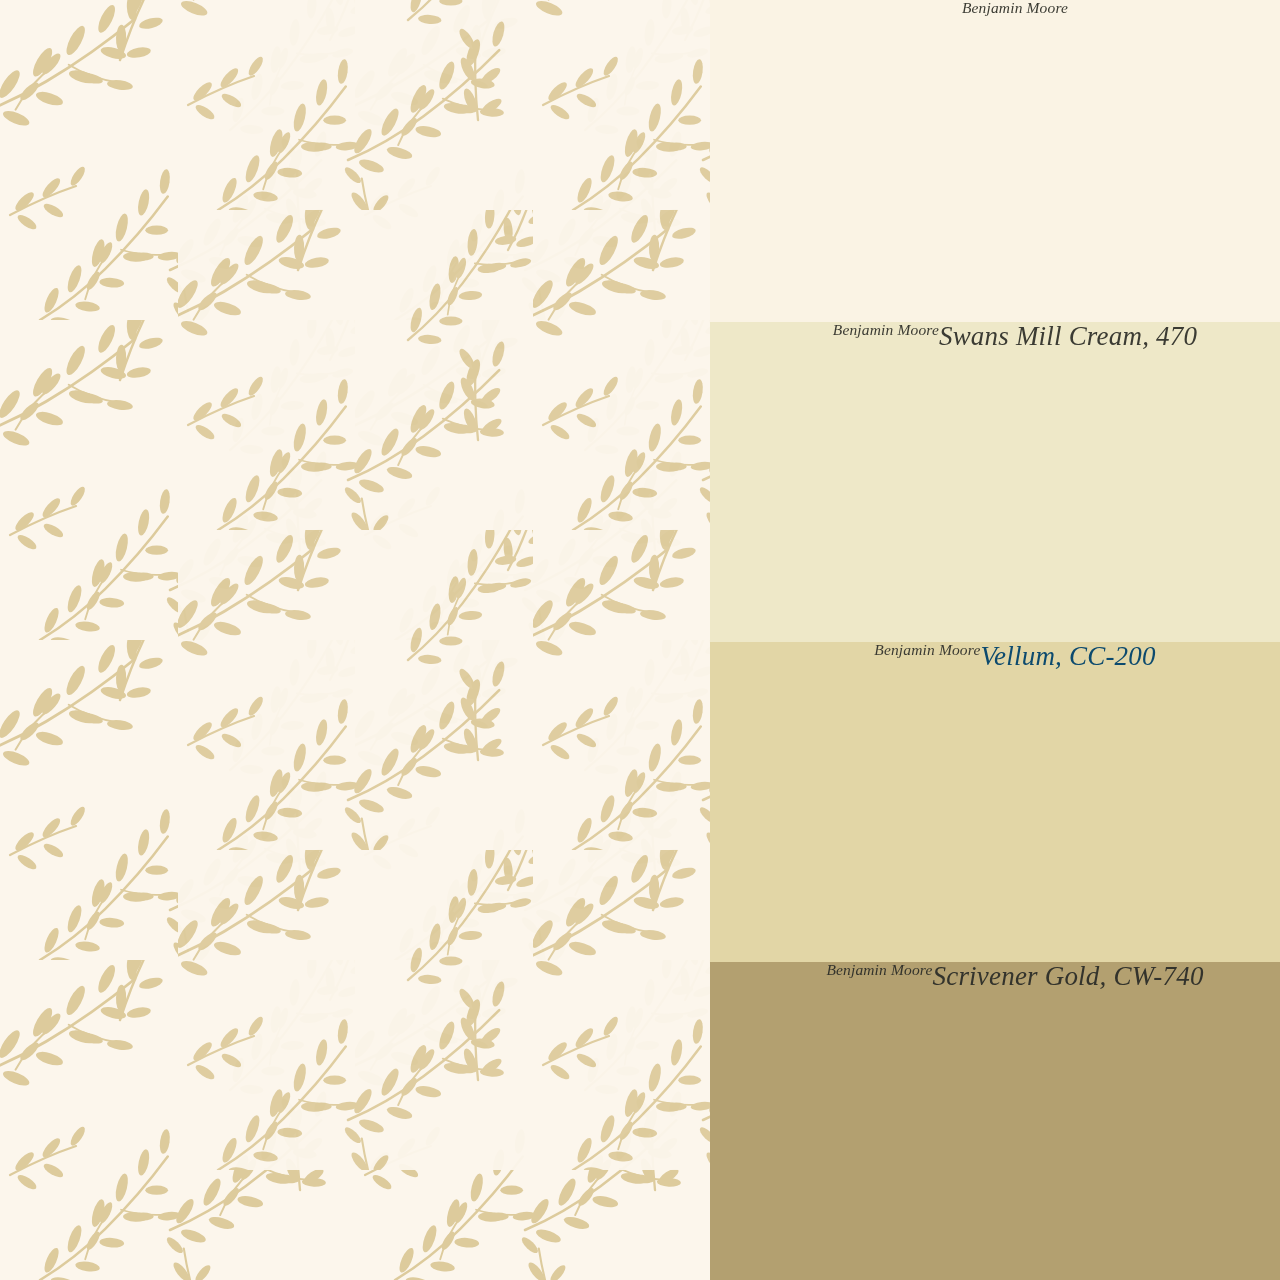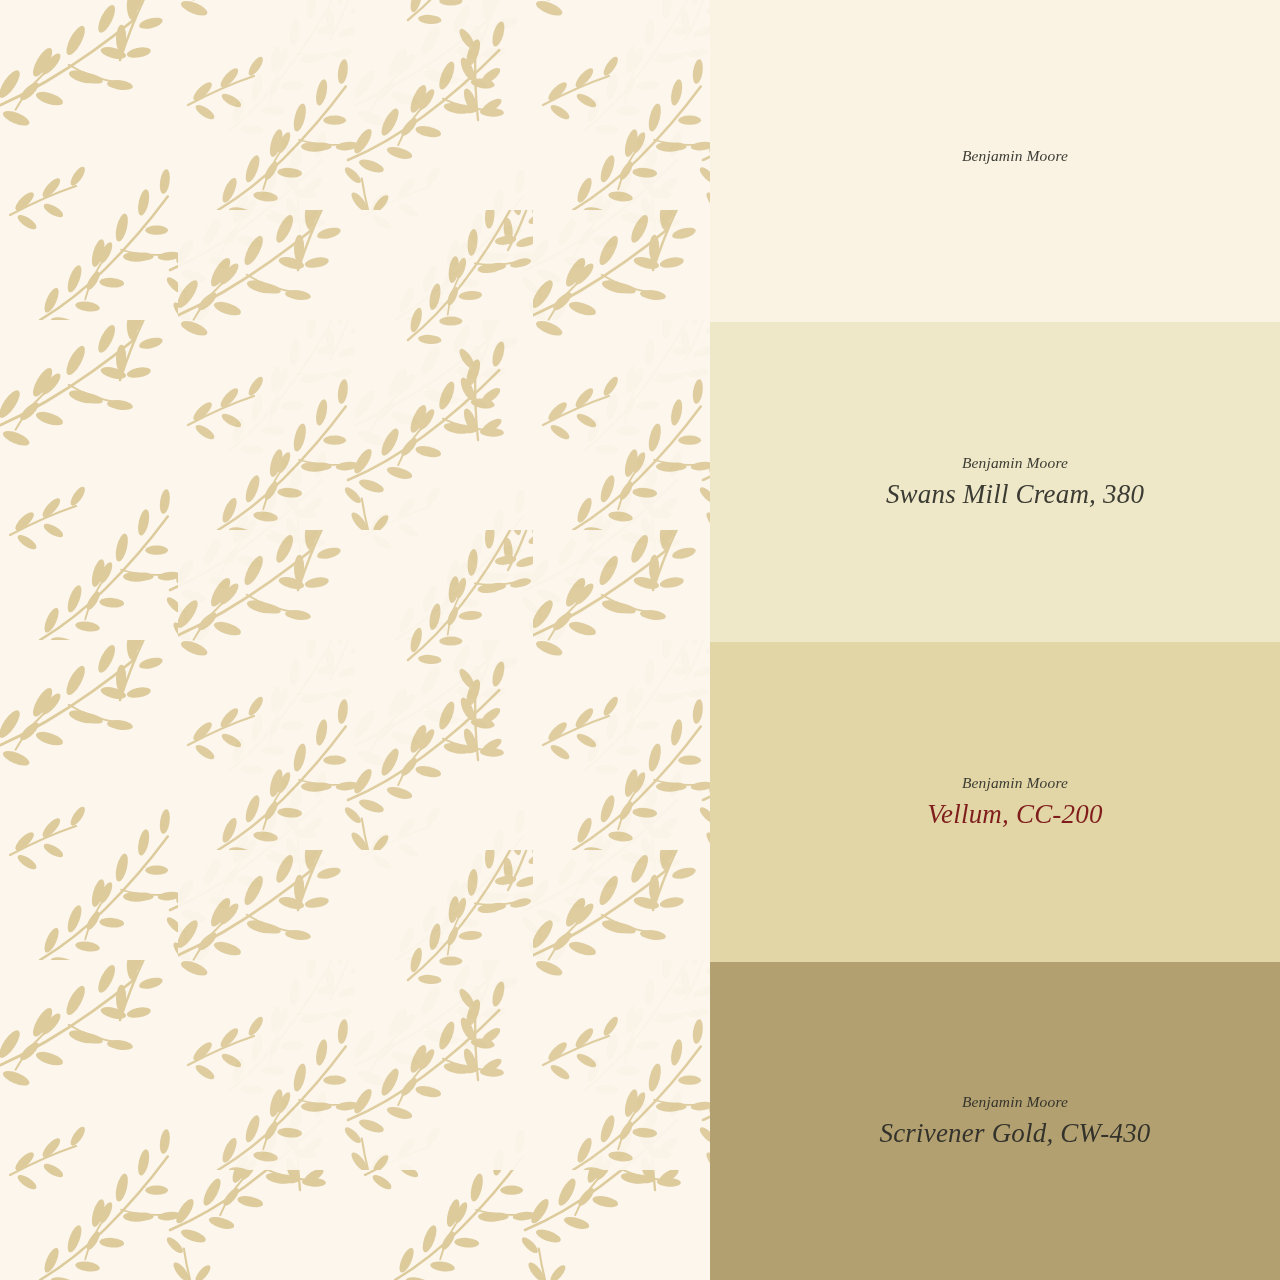--- a/index.html
+++ b/index.html
@@ -41,21 +41,21 @@
     height: 1280px;
     display: flex;
     flex-direction: column;
   }
 
   .swatch {
     position: relative;
     width: 100%;
     box-sizing: border-box;
     display: flex;
-    flex-direction: column;
+    flex-direction: row;
     justify-content: center;
     padding-left: 40px;
     text-align: center;
   }
 
   .swatch-brand {
     font-style: italic;
     font-size: 15.5px;
     line-height: 1.05;
     letter-spacing: 0.15px;
@@ -146,27 +146,27 @@
   </div>
 
   <div id="swatch-stack">
 
     <div class="swatch" style="height:322px;background:#FAF3E4;">
       <div class="swatch-brand" style="color: rgb(59, 59, 51);">Benjamin Moore</div>
     </div>
 
     <div class="swatch" style="height:320px;background:#EEE8C8;">
       <div class="swatch-brand" style="color: rgb(59, 59, 51);">Benjamin Moore</div>
-      <div class="swatch-name" style="color: rgb(59, 59, 51);">Swans Mill Cream, 380</div>
+      <div class="swatch-name" style="color: rgb(59, 59, 51);">Swans Mill Cream, 470</div>
     </div>
 
     <div class="swatch" style="height:320px;background:#E2D6A6;">
       <div class="swatch-brand" style="color: rgb(59, 59, 51);">Benjamin Moore</div>
-      <div class="swatch-name" style="color: #7f1d1d;">Vellum, CC-200</div>
+      <div class="swatch-name" style="color: #0c4a6e;">Vellum, CC-200</div>
     </div>
 
     <div class="swatch" style="height:318px;background:#B3A070;">
       <div class="swatch-brand" style="color: rgb(51, 51, 44);">Benjamin Moore</div>
-      <div class="swatch-name" style="color: rgb(51, 51, 44);">Scrivener Gold, CW-430</div>
+      <div class="swatch-name" style="color: rgb(51, 51, 44);">Scrivener Gold, CW-740</div>
     </div>
 
   </div>
 </div>
 
 </body></html>

